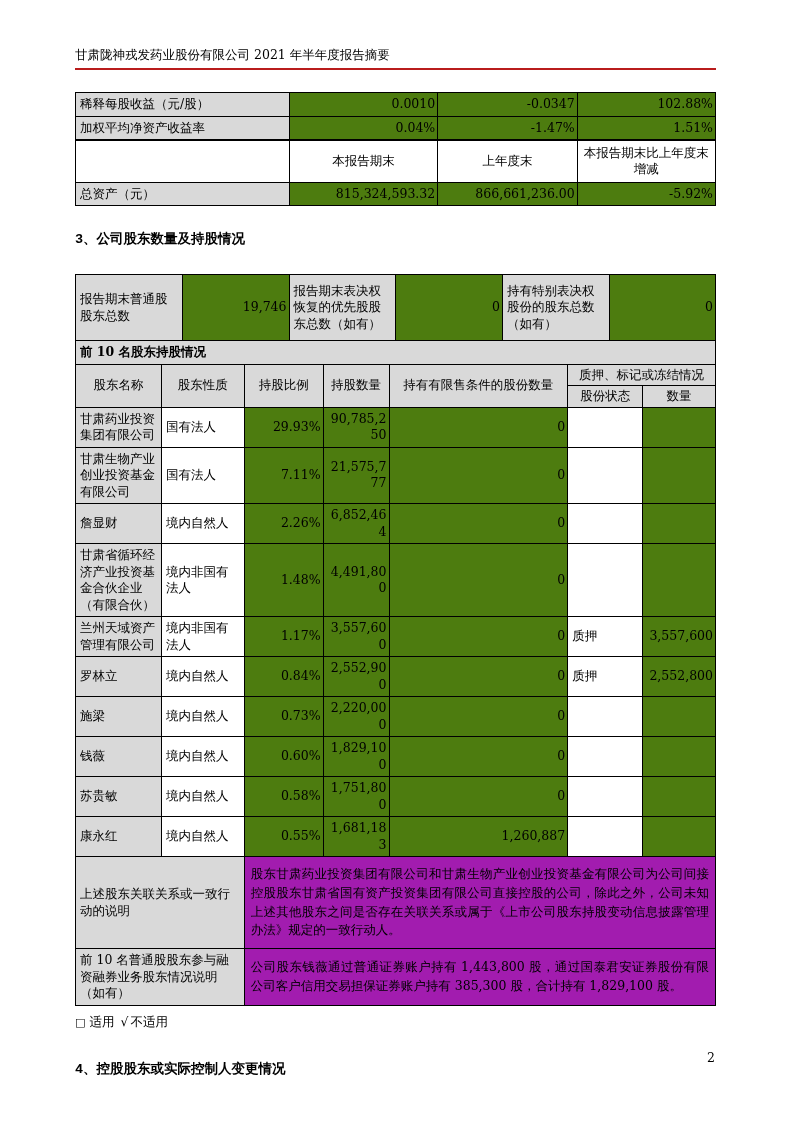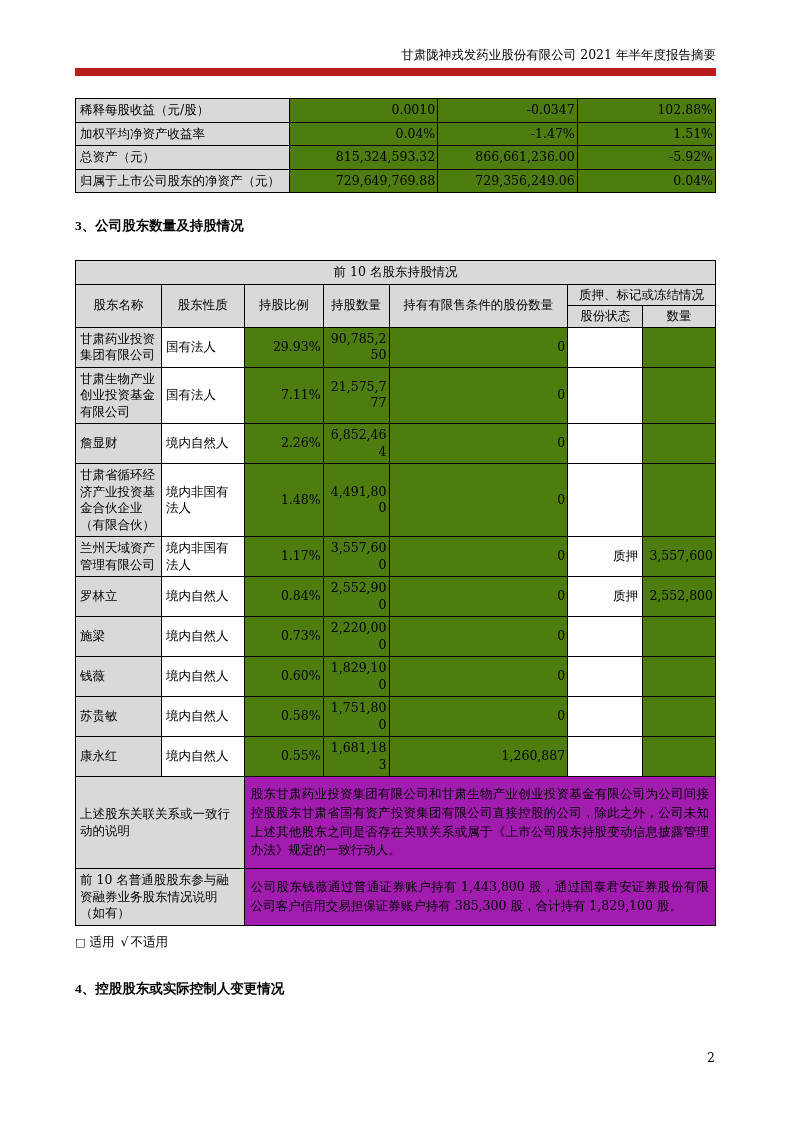--- a/index.html
+++ b/index.html
@@ -8,52 +8,52 @@
     width:793px; height:1122px;
     font-family:"DejaVu Serif","Liberation Serif",serif;
     color:#000; font-size:12.5px;
   }
   .page {
     position:relative; width:793px; height:1122px;
     padding:46px 77px 0 75px; overflow:hidden; background:#fff;
   }
   
   .doc-header {
-    text-align:right; font-size:12.5px; line-height:17px;
-    padding-bottom:5px; border-bottom:8px solid #b91c1c;
+    text-align:left; font-size:12.5px; line-height:17px;
+    padding-bottom:5px; border-bottom:2px solid #b91c1c;
   }
   
   table { border-collapse:collapse; width:100%; table-layout:fixed;border-radius:27px; }
   td, th {
     border:1px solid #000; font-weight:normal;
     font-size:12.5px; line-height:1.32; padding:3px 4px;
     vertical-align:middle; word-break:break-all; overflow:hidden;
   }
   .gray { background:#d9d9d9; }
   .t-label { text-align:left; background:#d9d9d9; }
   .t-num  { text-align:right; padding-right:2px; background:#4d7c0f; }
-  .t-ctr  { text-align:center; }
+  .t-ctr  { text-align:left;font-weight:bold; }
   
   .summary-table { margin-top:22px; }
   .summary-table .thick td { border-top:2px solid #000; }
   .summary-table .period-hd td { height:42px; text-align:center; background:#fff; }
   
   .sec-heading {
-    font-family:Liberation Serif, serif;
+    font-family:Liberation Mono, monospace;
     font-weight:bold; font-size:13.5px; margin:24px 0 26px 0;
   }
   
   .counts-table td { height:66px; }
   .stack { margin-top:-1px; }
   
   .top10-table .title-row td { height:22px; }
   .top10-table .hd td { text-align:center; background:#d9d9d9; padding:2px 2px; }
   .c-name { text-align:left; background:#d9d9d9; }
   .c-nature { text-align:left; background:#fff; }
-  .c-status { text-align:right; background:#fff;margin-top:25px; }
+  .c-status { text-align:left; background:#fff;margin-top:25px; }
   .note-label { background:#d9d9d9; text-align:left; }
   .note-content { text-align:justify; background:#a21caf; line-height:1.5; padding:8px 6px; }
   
   .textline { line-height:20px; }
   .cbox { font-size:11px; padding-right:4px; }
   .check { padding:0 2px 0 6px; }
   .after-table { margin-top:6px; }
   .sec4-heading { margin:27px 0 28px 0; }
   .page-number {
     position:absolute; top:1050px; right:78px; font-size:12.5px;
@@ -84,40 +84,60 @@
           <td class="t-num">102.88%</td>
         </tr>
 
         <tr>
           <td class="t-label">加权平均净资产收益率</td>
           <td class="t-num">0.04%</td>
           <td class="t-num">-1.47%</td>
           <td class="t-num">1.51%</td>
         </tr>
 
+      <tr class="thick period-hd">
+        <td class="t-label"></td>
+        <td>本报告期末</td>
+        <td>上年度末</td>
+        <td>本报告期末比上年度末增减</td>
+      </tr>
 
         <tr>
           <td class="t-label">总资产（元）</td>
           <td class="t-num">815,324,593.32</td>
           <td class="t-num">866,661,236.00</td>
           <td class="t-num">-5.92%</td>
         </tr>
 
-        <tr>
-          <td class="t-label">归属于上市公司股东的净资产（元）</td>
-          <td class="t-num">729,649,769.88</td>
-          <td class="t-num">729,356,249.06</td>
-          <td class="t-num">0.04%</td>
-        </tr>
 
     </tbody>
   </table>
 
   <div class="sec-heading">3、公司股东数量及持股情况</div>
 
+  <table class="counts-table">
+    <colgroup>
+        <col style="width:16.68%">
+        <col style="width:16.68%">
+        <col style="width:16.68%">
+        <col style="width:16.68%">
+        <col style="width:16.68%">
+        <col style="width:16.6%">
+      </colgroup>
+    <tbody>
+      <tr>
+        <td class="t-label">报告期末普通股股东总数</td>
+        <td class="t-num">19,746</td>
+        <td class="t-label">报告期末表决权恢复的优先股股东总数（如有）</td>
+        <td class="t-num">0</td>
+        <td class="t-label">持有特别表决权股份的股东总数（如有）</td>
+        <td class="t-num">0</td>
+      </tr>
+    </tbody>
+  </table>
 
   <table class="top10-table stack">
     <colgroup>
         <col style="width:13.42%">
         <col style="width:12.95%">
         <col style="width:12.32%">
         <col style="width:10.3%">
         <col style="width:27.92%">
         <col style="width:11.7%">
         <col style="width:11.39%">

